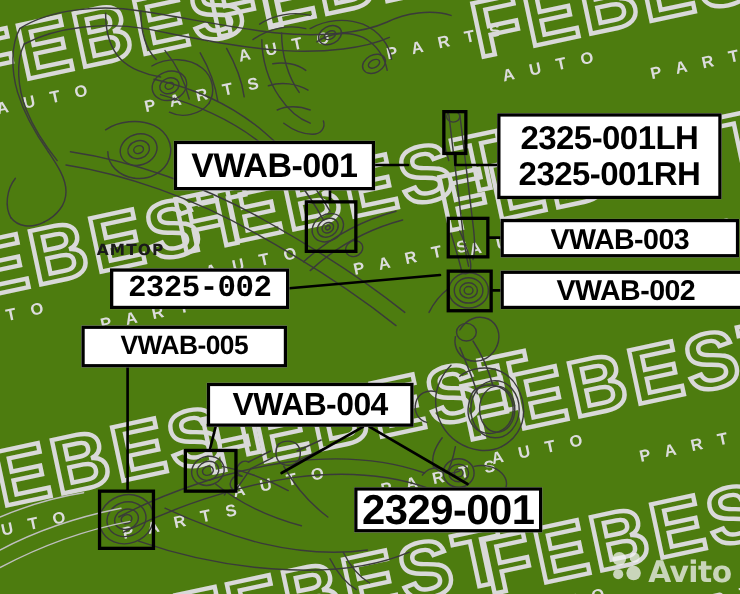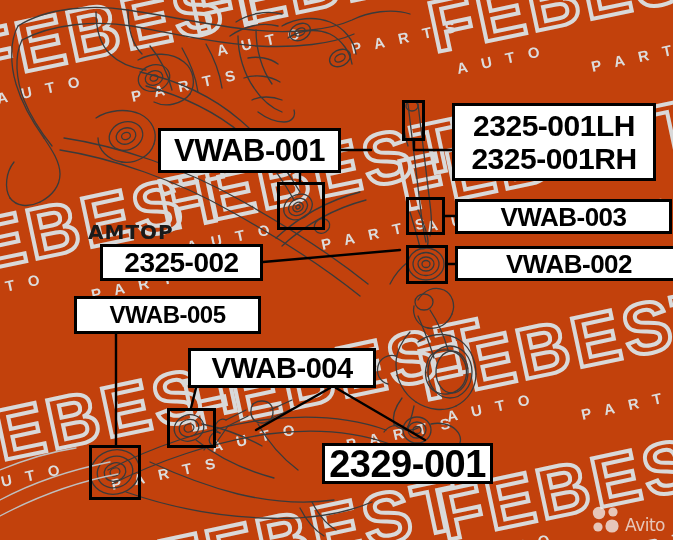--- a/index.html
+++ b/index.html
@@ -4,21 +4,21 @@
 <style>
   html, body {
     margin: 0;
     padding: 0;
     background: #ffffff;
   }
   #canvas {
     position: relative;
     width: 673px;
     height: 540px;
-    background: #c2410c;
+    background: #4d7c0f;
     overflow: hidden;
     font-family: "Liberation Sans", sans-serif;
   }
   .layer {
     position: absolute;
     left: 0; top: 0;
     width: 673px;
     height: 540px;
   }
   #wm-layer { z-index: 1; }
@@ -60,43 +60,43 @@
     border: 3px solid #000;
     background: transparent;
     z-index: 4;
   }
 
   
   #amtop {
     position: absolute;
     font-family: "DejaVu Sans", sans-serif;
     font-weight: bold;
-    font-size: 20px;
+    font-size: 14px;
     letter-spacing: 1px;
     color: #1a1a1a;
     z-index: 5;
     white-space: nowrap;
   }
 
   
   #avito {
     position: absolute;
     right: 8px;
     bottom: 6px;
     display: flex;
     align-items: center;
     gap: 4px;
     z-index: 6;
     opacity: 0.75;
   }
   #avito .glyph { display: block; }
   #avito .word {
     font-family: "DejaVu Sans", sans-serif;
-    font-weight: normal;
-    font-size: 17px;
+    font-weight: bold;
+    font-size: 27px;
     color: #f3f3f3;
     line-height: 1;
     letter-spacing: -0.5px;
     margin-top: 12px;
   }
 </style>
 </head>
 <body>
 
 <div id="canvas">
@@ -315,21 +315,21 @@
       <div class="label-box stacked" style="left: 452px; top: 103px; width: 204px; height: 78px; font-size: 30px;">
         <span class="ln">2325-001LH</span>
         <span class="ln">2325-001RH</span>
       </div>
       <div class="label-box" style="left: 455px; top: 199px; width: 217px; height: 35px; font-size: 26px;">
         <span class="ln">VWAB-003</span>
       </div>
       <div class="label-box" style="left: 455px; top: 246px; width: 228px; height: 35px; font-size: 26px;">
         <span class="ln">VWAB-002</span>
       </div>
-      <div class="label-box" style="left: 100px; top: 244px; width: 163px; height: 37px; font-size: 28px;">
+      <div class="label-box" style="left: 100px; top: 244px; width: 163px; height: 37px; font-size: 28px; font-family: Liberation Mono, monospace;">
         <span class="ln">2325-002</span>
       </div>
       <div class="label-box" style="left: 74px; top: 296px; width: 187px; height: 38px; font-size: 24px;">
         <span class="ln">VWAB-005</span>
       </div>
       <div class="label-box" style="left: 188px; top: 348px; width: 188px; height: 40px; font-size: 29px;">
         <span class="ln">VWAB-004</span>
       </div>
       <div class="label-box" style="left: 322px; top: 443px; width: 171px; height: 41px; font-size: 38px;">
         <span class="ln">2329-001</span>

